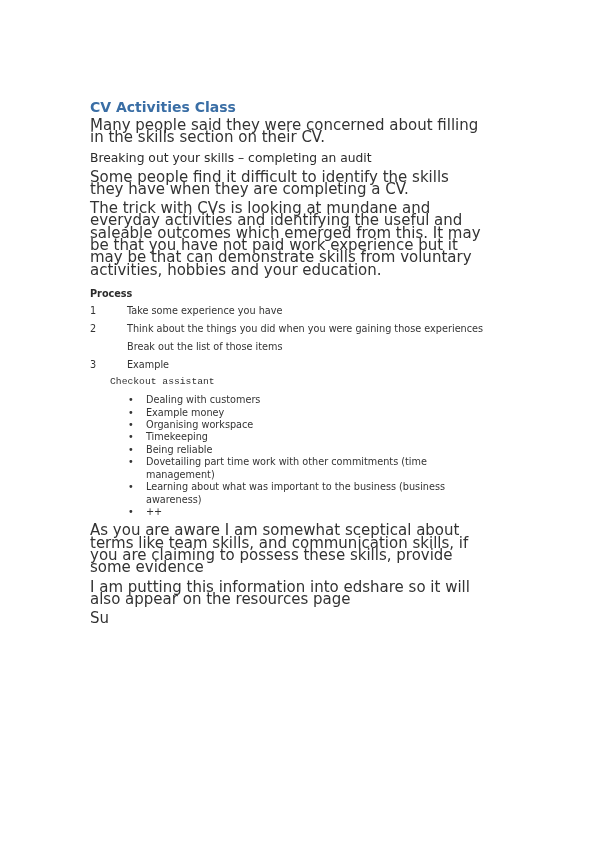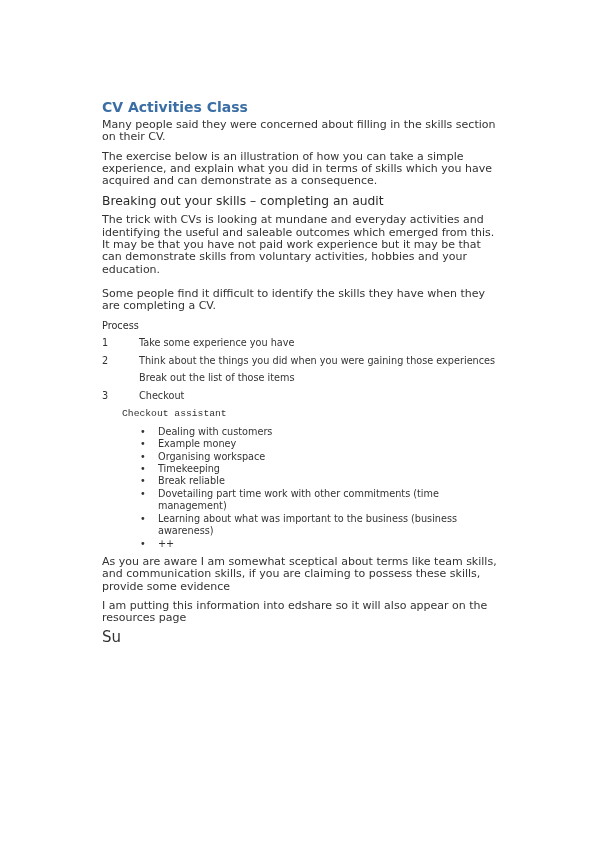--- a/index.html
+++ b/index.html
@@ -13,46 +13,45 @@
     font-family: "DejaVu Sans", sans-serif;
     color: #333333;
     overflow: hidden;
   }
   .page {
     box-sizing: border-box;
     width: 576px;
     height: 849px;
     padding: 99px 90px 0 90px;
     background: #ffffff;
-    margin-left: 12px;
   }
   .doc-title {
     margin: 0 0 4px 0;
     font-size: 14px;
     line-height: 16px;
     font-weight: bold;
     color: #3a6ea5;
   }
   p.body-par {
     margin: 0 0 7px 0;
-    font-size: 11px;
+    font-size: 15px;
     line-height: 12.3px;
   }
   .section-heading {
     margin: 0 0 5px 0;
     font-size: 12.3px;
     line-height: 15px;
     font-weight: normal;
     color: #2b2b2b;
   }
   .process-heading {
     margin: 5px 0 5px 0;
     font-size: 9.7px;
     line-height: 12.3px;
-    font-weight: normal;
+    font-weight: bold;
     color: #2b2b2b;
   }
   .step {
     display: flex;
     margin: 0 0 5.5px 0;
     font-size: 9.7px;
     line-height: 12.3px;
   }
   .step .num {
     width: 37px;
@@ -91,57 +90,56 @@
   }
 </style>
 </head>
 <body>
 
 <div class="page">
 
   <h1 class="doc-title">CV Activities Class</h1>
 
   <p class="body-par">Many people said they were concerned about filling in the skills section on their CV.</p>
-  <p class="body-par">The exercise below is an illustration of how you can take a simple experience, and explain what you did in terms of skills which you have acquired and can demonstrate as a consequence.</p>
 
   <h2 class="section-heading">Breaking out your skills – completing an audit</h2>
 
+  <p class="body-par">Some people find it difficult to identify the skills they have when they are completing a CV.</p>
   <p class="body-par" style="margin-bottom:12px;">The trick with CVs is looking at mundane and everyday activities and identifying the useful and saleable outcomes which emerged from this. It may be that you have not paid work experience but it may be that can demonstrate skills from voluntary activities, hobbies and your education.</p>
-  <p class="body-par">Some people find it difficult to identify the skills they have when they are completing a CV.</p>
 
   <h3 class="process-heading">Process</h3>
 
   <div class="step">
     <span class="num">1</span>
     <span class="txt">Take some experience you have</span>
   </div>
 
   <div class="step">
     <span class="num">2</span>
     <span class="txt">Think about the things you did when you were gaining those experiences</span>
   </div>
 
   <div class="step">
     <span class="num"></span>
     <span class="txt">Break out the list of those items</span>
   </div>
 
   <div class="step">
     <span class="num">3</span>
-    <span class="txt">Checkout</span>
+    <span class="txt">Example</span>
   </div>
 
   <div class="example-label">Checkout assistant</div>
 
   <ul class="bullets">
     <li><span class="dot">•</span><span>Dealing with customers</span></li>
     <li><span class="dot">•</span><span>Example money</span></li>
     <li><span class="dot">•</span><span>Organising workspace</span></li>
     <li><span class="dot">•</span><span>Timekeeping</span></li>
-    <li><span class="dot">•</span><span>Break reliable</span></li>
+    <li><span class="dot">•</span><span>Being reliable</span></li>
     <li><span class="dot">•</span><span>Dovetailing part time work with other commitments (time management)</span></li>
     <li><span class="dot">•</span><span>Learning about what was important to the business (business awareness)</span></li>
     <li><span class="dot">•</span><span>++</span></li>
   </ul>
 
   <p class="body-par">As you are aware I am somewhat sceptical about terms like team skills, and communication skills, if you are claiming to possess these skills, provide some evidence</p>
   <p class="body-par">I am putting this information into edshare so it will also appear on the resources page</p>
 
   <p class="signature">Su</p>
 

